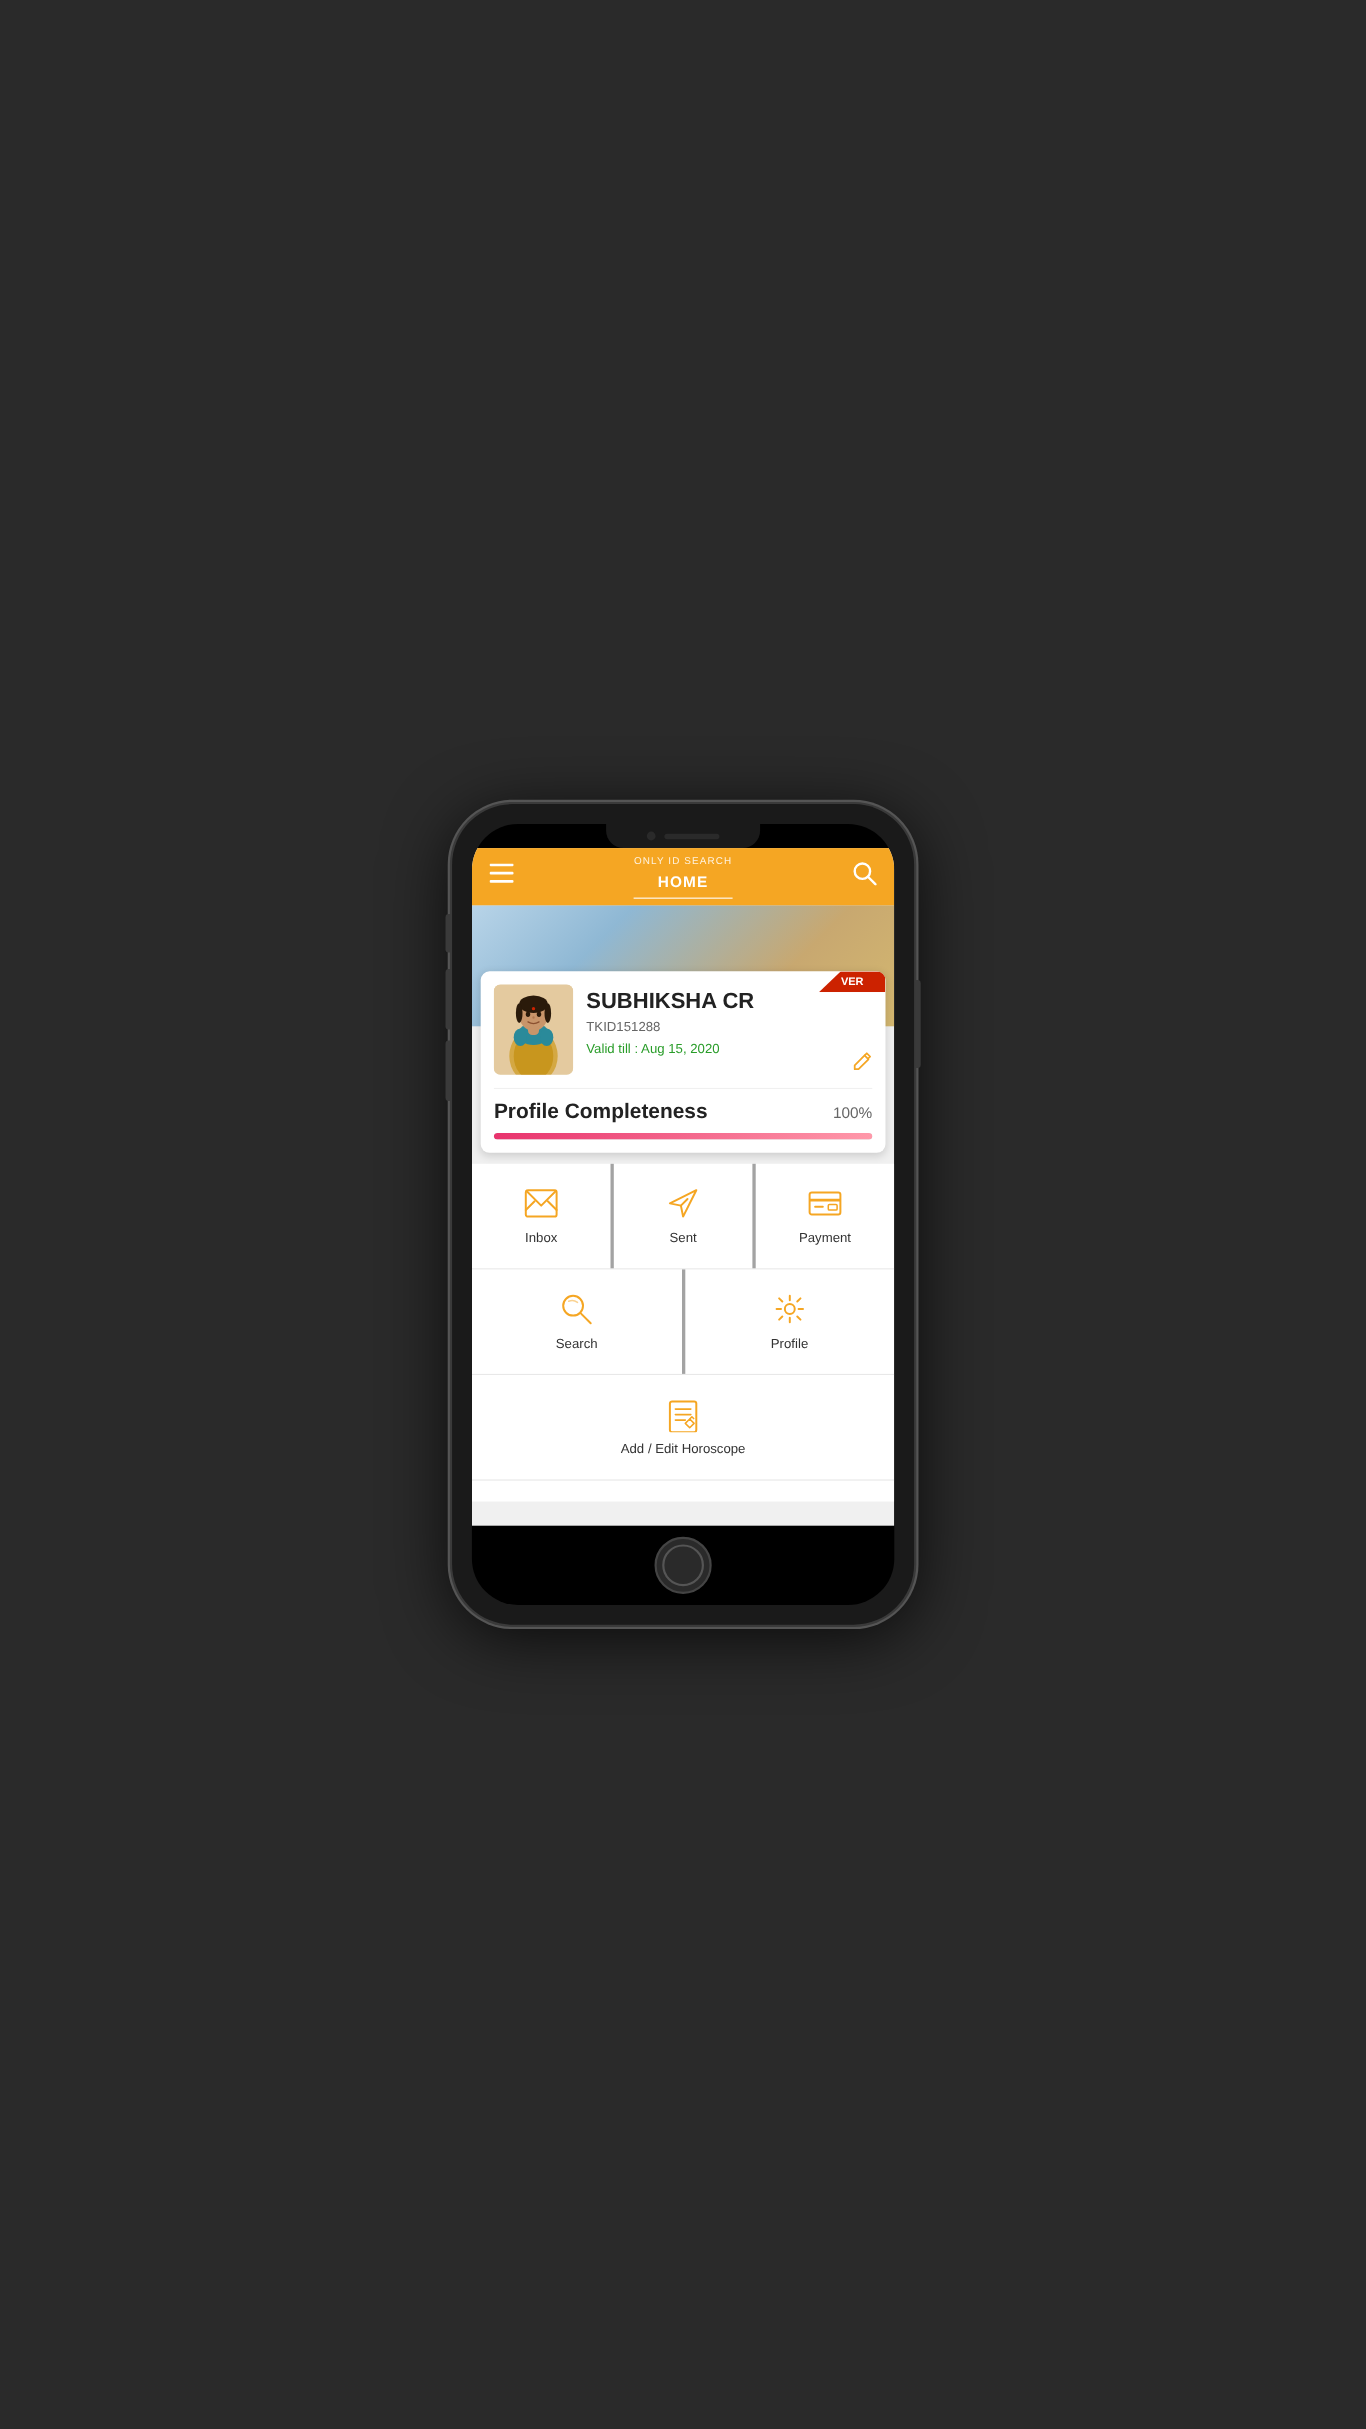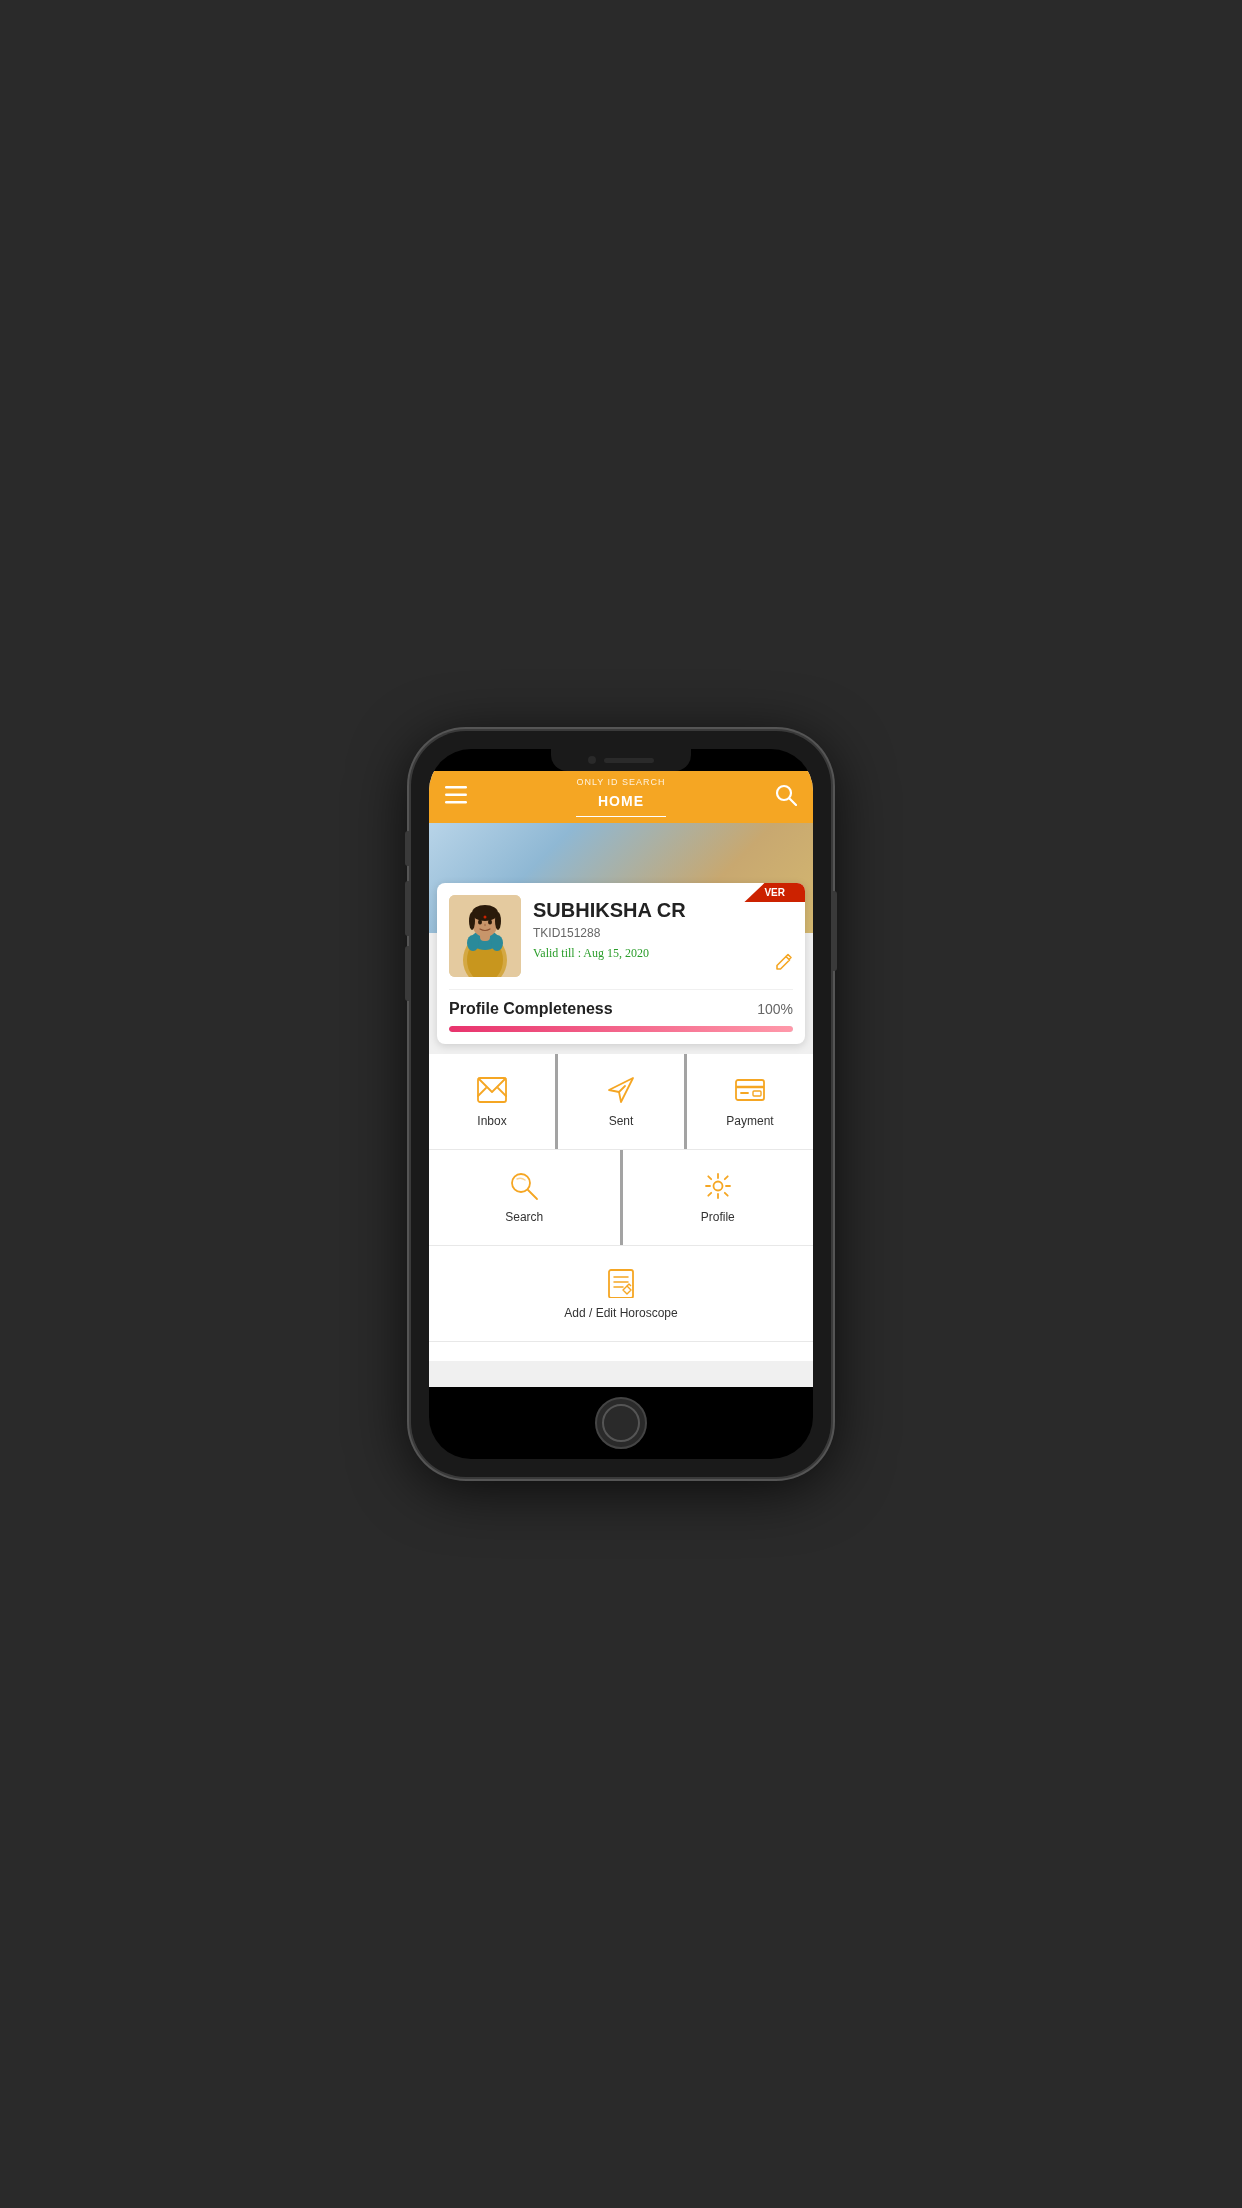--- a/index.html
+++ b/index.html
@@ -264,21 +264,20 @@
 
     .profile-id {
       font-size: 12px;
       color: #666;
       margin-bottom: 6px;
     }
 
     .profile-valid {
       font-size: 12px;
       color: #2a9d2a;
-      font-family: Liberation Serif, serif;
     }
 
     .edit-icon {
       position: absolute;
       right: 12px;
       bottom: 70px;
       color: #f5a623;
       font-size: 16px;
       cursor: pointer;
     }
@@ -291,21 +290,21 @@
     }
 
     .completeness-header {
       display: flex;
       justify-content: space-between;
       align-items: center;
       margin-bottom: 8px;
     }
 
     .completeness-label {
-      font-size: 16px;
+      font-size: 19px;
       font-weight: 700;
       color: #222;
     }
 
     .completeness-percent {
       font-size: 14px;
       color: #666;
     }
 
     .progress-bar-bg {

